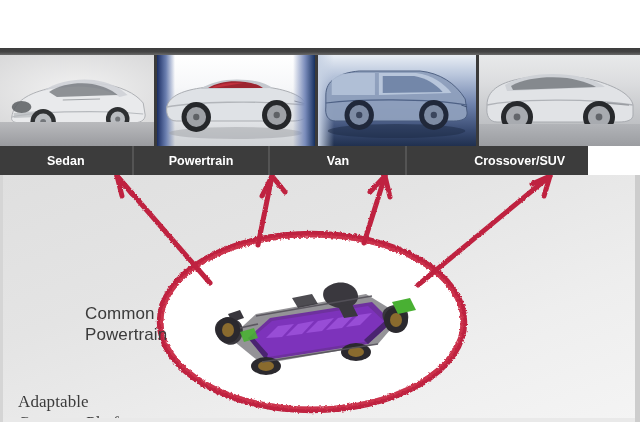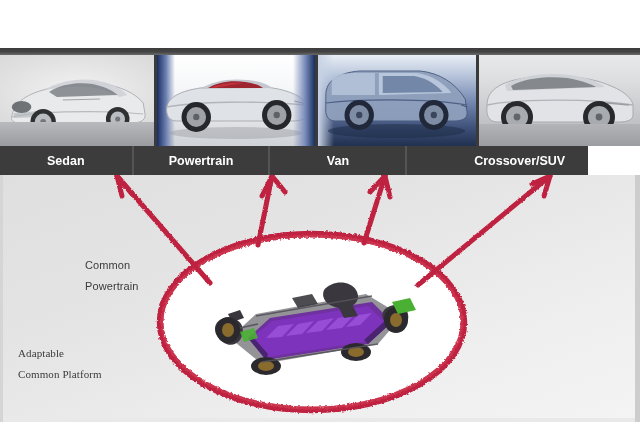--- a/index.html
+++ b/index.html
@@ -118,22 +118,22 @@
     overflow:hidden;
   }
   #canvas::after{
     content:""; position:absolute; left:0; right:0; bottom:0; height:4px;
     background:#e9e9e9;
   }
 
   #artlayer{ position:absolute; left:-3px; top:-175px; width:640px; height:422px; }
 
   .note{
-    position:absolute; color:#3b3b3b; font-size:11px; line-height:21px;
-    white-space:pre; letter-spacing:0.1px;
+    position:absolute; color:#3b3b3b; font-size:17px; line-height:21px;
+    white-space:pre; letter-spacing:0.1px;margin-top:48px;
   }
   #note-powertrain{ left:85px; top:255px; }
   #note-platform{ left:18px; top:343px;font-family:Liberation Serif, serif; }
   #note-packaging{ left:474px; top:283px; }
 
   
   #chassis{
     position:absolute; left:196px; top:268px; width:232px; height:112px;
   }
   #chassis svg{ width:100%; height:100%; display:block; }

